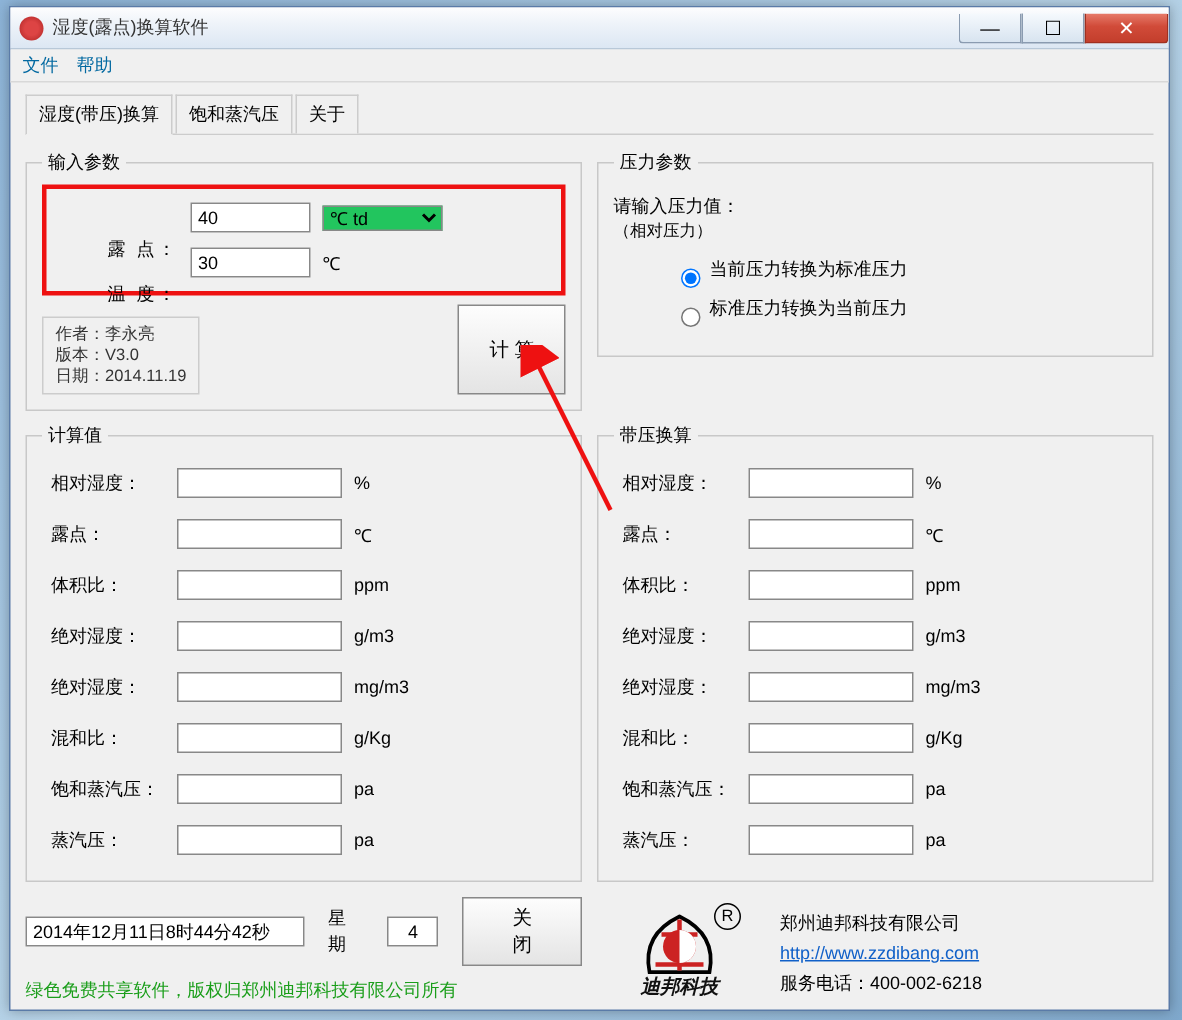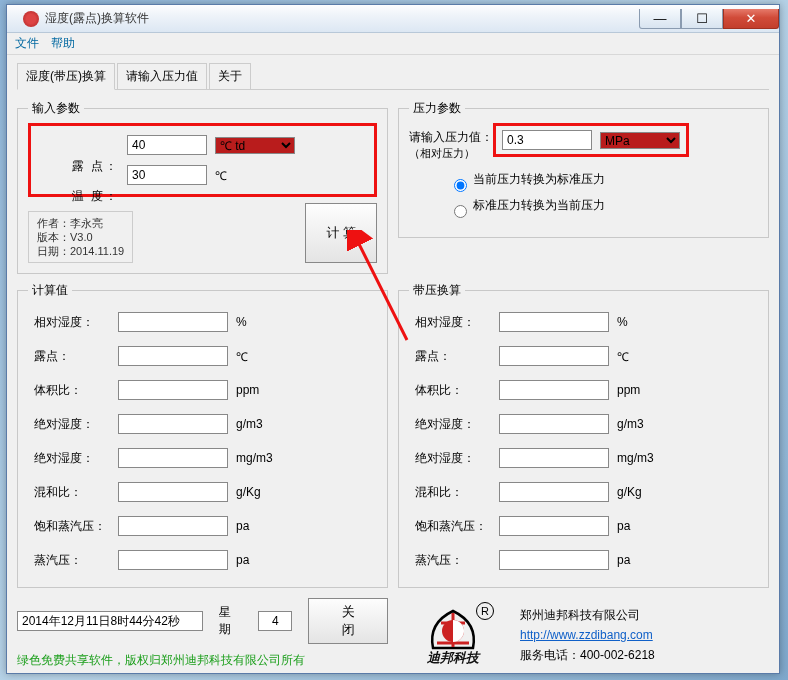--- a/index.html
+++ b/index.html
@@ -19,21 +19,21 @@
     background: #f0f0f0;
     border: 1px solid #5a7ba8;
     box-shadow: 0 0 8px rgba(0,0,0,0.3);
   }
   .titlebar {
     height: 28px;
     background: linear-gradient(to bottom, #fdfdfe 0%, #eef3f9 40%, #dce7f3 100%);
     border-bottom: 1px solid #b8c8d8;
     display: flex;
     align-items: center;
-    padding-left: 16px;
+    padding-left: 6px;
   }
   .titlebar .appicon {
     width: 16px; height: 16px;
     border-radius: 50%;
     background: radial-gradient(circle, #d44 40%, #a22 100%);
     margin-right: 6px;
     position: relative;
   }
   .titlebar .title { color: #333; }
   .win-btns { margin-left: auto; display: flex; }
@@ -103,21 +103,21 @@
     padding: 0 4px;
     font-size: 12px;
     font-family: inherit;
   }
   input.txt.w80 { width: 80px; }
   input.txt.w90 { width: 90px; }
   input.txt.w110 { width: 110px; }
   select.sel {
     height: 17px;
     border: 1px solid #888;
-    background: #b91c1c;
+    background: #22c55e;
     font-size: 12px;
     font-family: inherit;
   }
   .sel.w80 { width: 80px; }
   .unit { margin-left: 8px; }
   .redbox {
     border: 3px solid #e11;
     padding: 4px 6px;
   }
   .info-block {
@@ -185,21 +185,21 @@
 
   <div class="menubar">
     <span class="menu-item">文件</span>
     <span class="menu-item">帮助</span>
   </div>
 
   <div class="content">
 
     <div class="tabs">
       <div class="tab active">湿度(带压)换算</div>
-      <div class="tab">请输入压力值</div>
+      <div class="tab">饱和蒸汽压</div>
       <div class="tab">关于</div>
     </div>
 
     <div class="cols">
       <div class="col">
         <fieldset>
           <legend>输入参数</legend>
           <div class="redbox">
             <div class="row">
               <span class="lbl">露 点：</span>
@@ -224,26 +224,20 @@
           </div>
         </fieldset>
       </div>
       <div class="col">
         <fieldset style="min-height:138px">
           <legend>压力参数</legend>
           <div style="display:flex;align-items:flex-start">
             <div style="padding-top:6px">
               <div class="lbl-p">请输入压力值：</div>
               <div class="lbl-p" style="font-size:11px">（相对压力）</div>
-            </div>
-            <div class="redbox" style="display:flex;align-items:center;gap:8px">
-              <input class="txt w90" value="0.3" style="">
-              <select class="sel w80">
-                <option>MPa</option>
-              </select>
             </div>
           </div>
           <div class="radio-row" style="margin-top:10px">
             <input type="radio" checked="" style="">
             <span>当前压力转换为标准压力</span>
           </div>
           <div class="radio-row">
             <input type="radio" style="">
             <span>标准压力转换为当前压力</span>
           </div>

